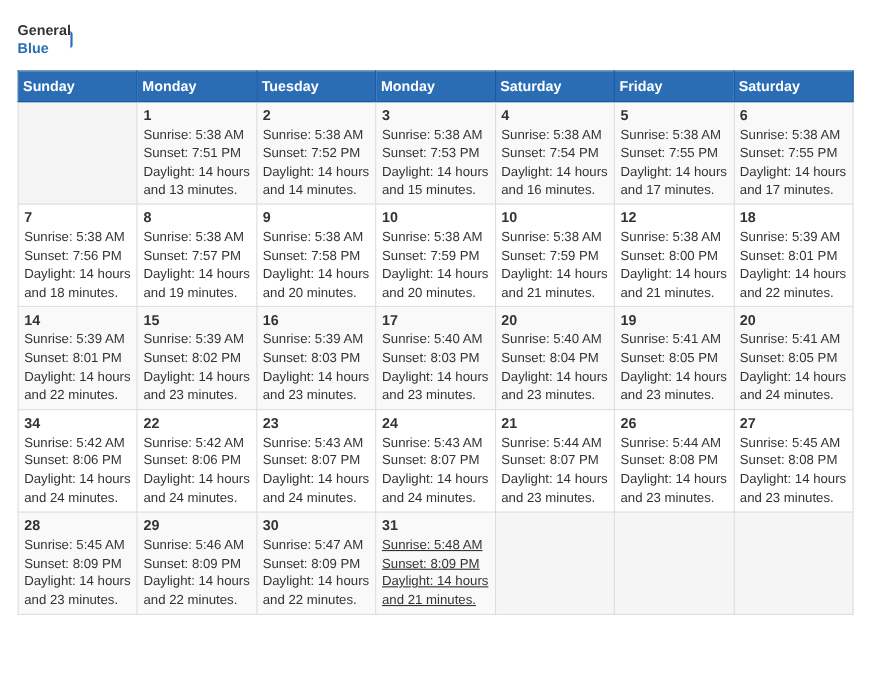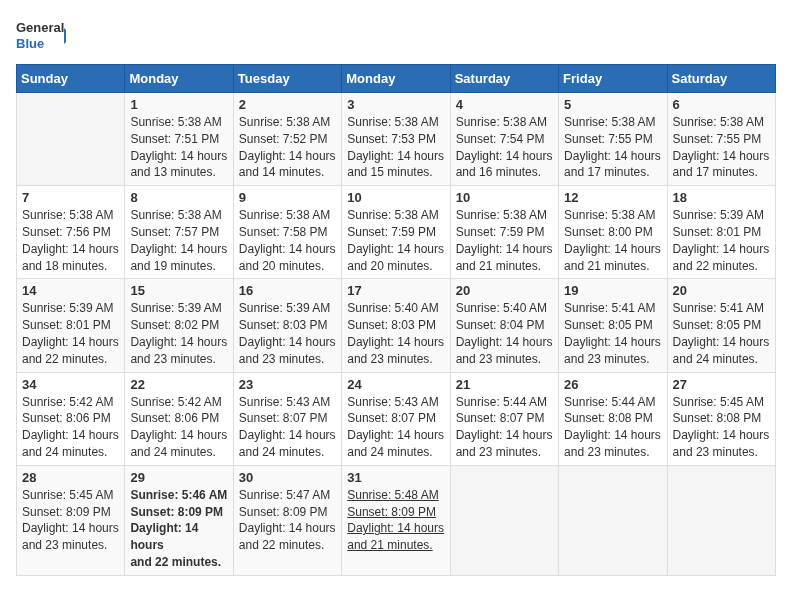--- a/index.html
+++ b/index.html
@@ -307,21 +307,21 @@
       <tr>
         <td>
           <div class="day-number">28</div>
           <div class="day-info" style="white-space: pre-line;">Sunrise: 5:45 AM
 Sunset: 8:09 PM
 Daylight: 14 hours
 and 23 minutes.</div>
         </td>
         <td>
           <div class="day-number">29</div>
-          <div class="day-info" style="white-space: pre-line; font-weight: bold;">Sunrise: 5:46 AM
+          <div class="day-info" style="white-space: pre-line;">Sunrise: 5:46 AM
 Sunset: 8:09 PM
 Daylight: 14 hours
 and 22 minutes.</div>
         </td>
         <td>
           <div class="day-number">30</div>
           <div class="day-info" style="white-space: pre-line;">Sunrise: 5:47 AM
 Sunset: 8:09 PM
 Daylight: 14 hours
 and 22 minutes.</div>

